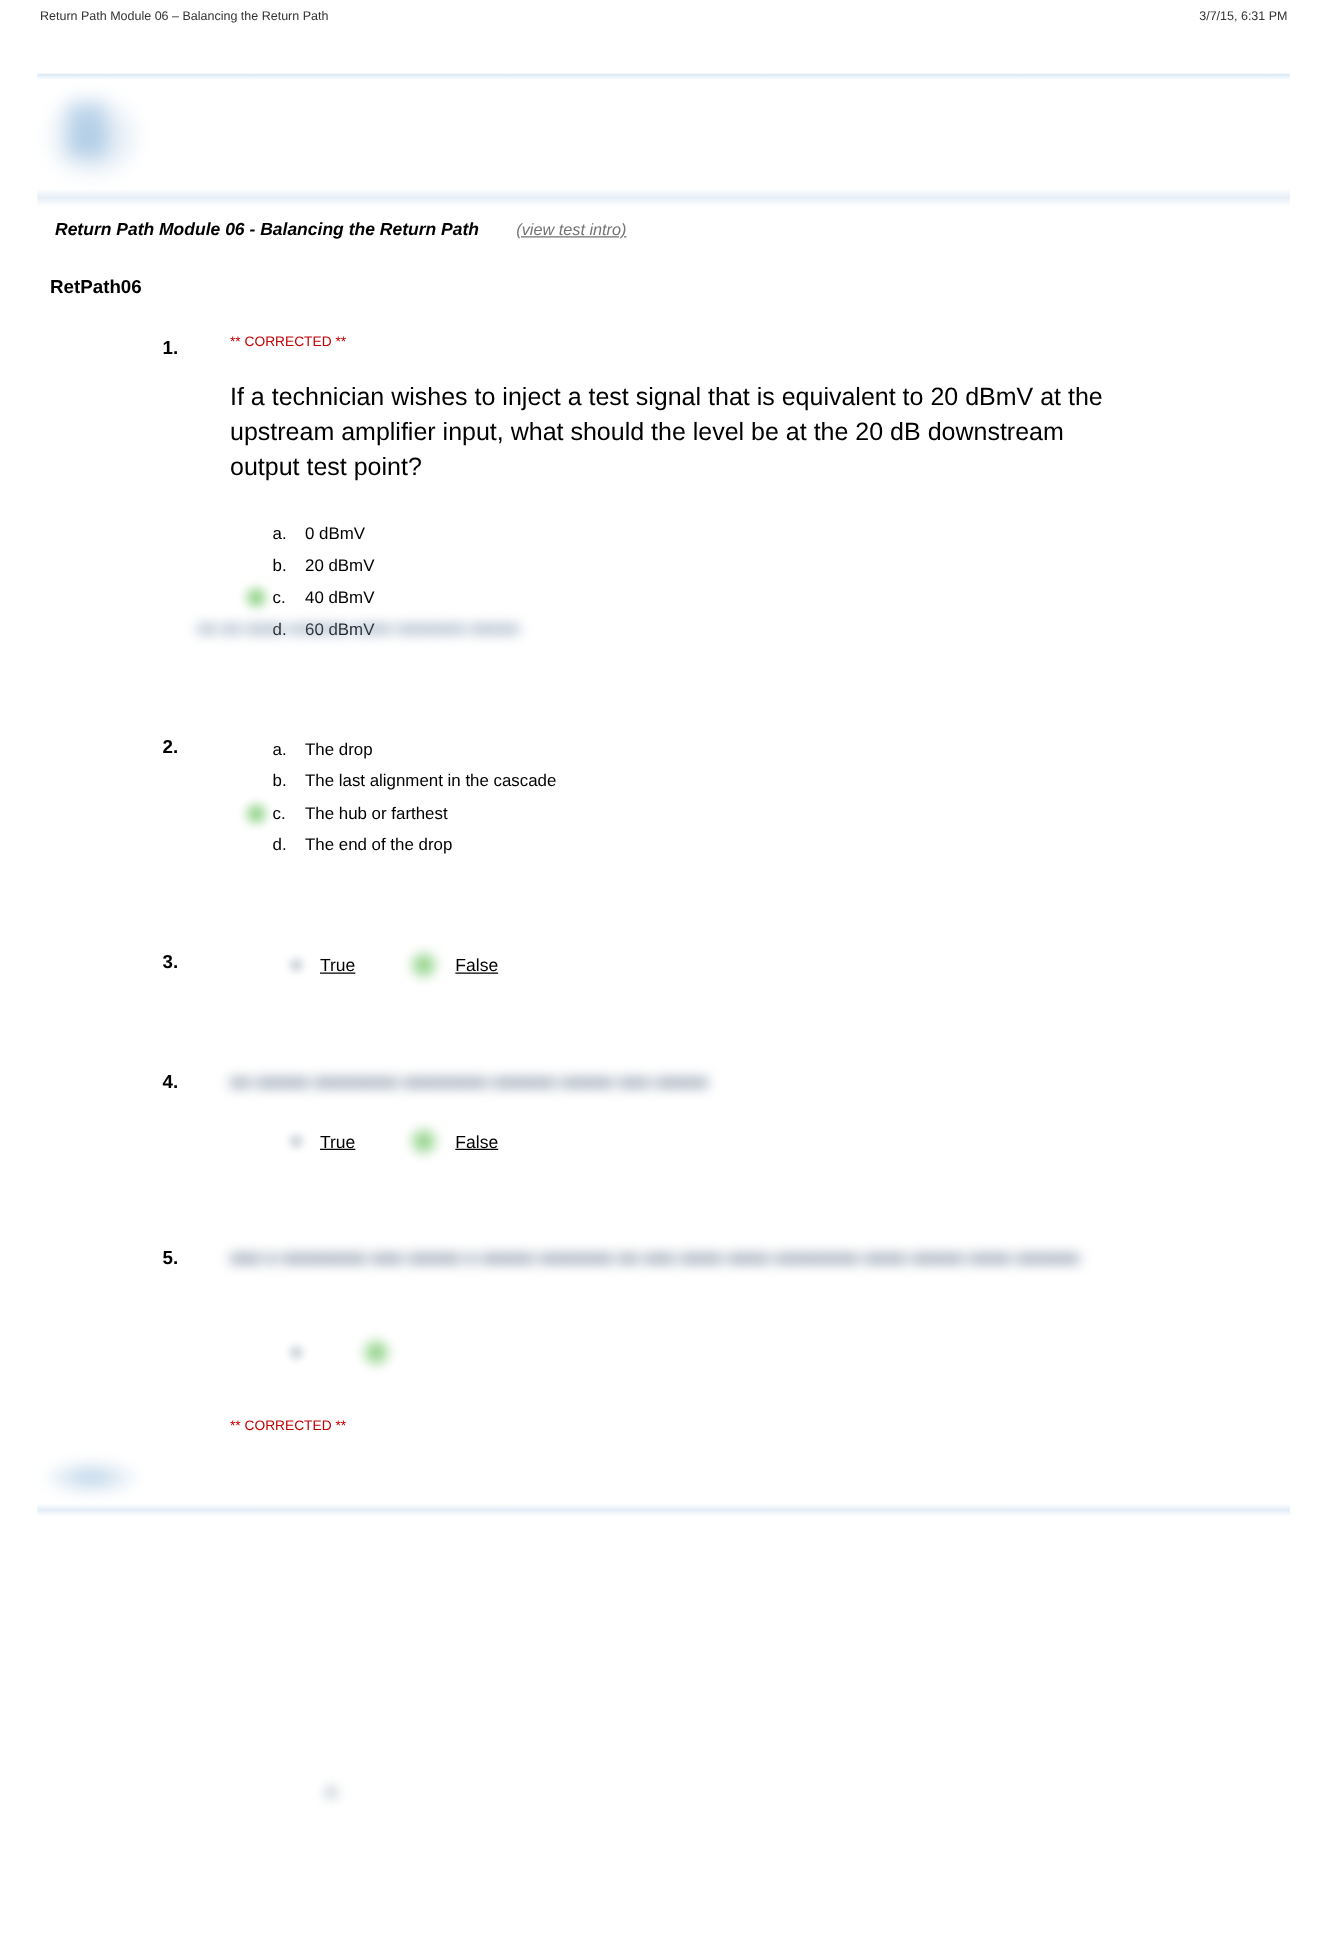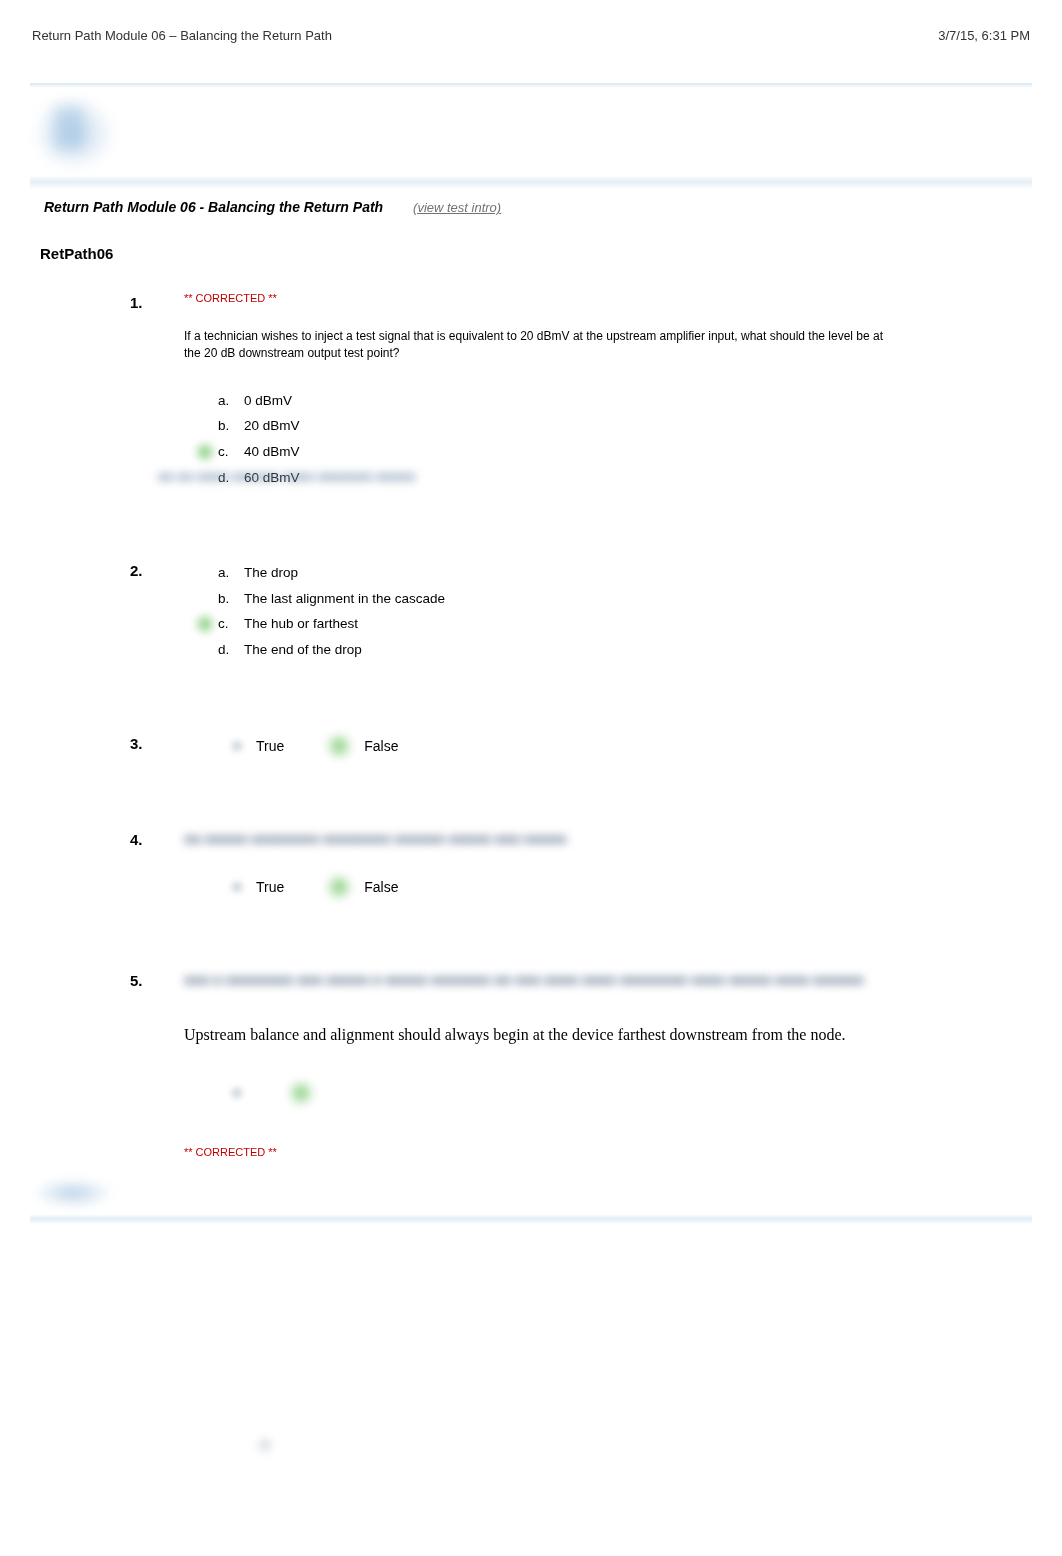--- a/index.html
+++ b/index.html
@@ -6,22 +6,22 @@
   body {
     font-family: Arial, Helvetica, sans-serif;
     background: #fff;
     color: #000;
     width: 1062px;
     position: relative;
   }
   .page-header {
     display: flex;
     justify-content: space-between;
-    padding: 28px 32px 10px 32px;
-    font-size: 13px;
+    padding: 8px 32px 10px 32px;
+    font-size: 10px;
     color: #333;
   }
   .content-frame {
     margin: 30px 30px 0 30px;
     background: #fff;
   }
   .top-gradient {
     height: 5px;
     background: linear-gradient(#d8e8f5, #fff);
   }
@@ -85,21 +85,21 @@
   }
   .qbody {
     margin-left: 54px;
   }
   .corrected {
     color: #c00000;
     font-size: 11px;
     margin-bottom: 14px;
   }
   .prompt {
-    font-size: 12px;
+    font-size: 20px;
     line-height: 1.4;
     max-width: 700px;
     margin-bottom: 6px;
     margin-top: 24px;
   }
   .prompt-alt {
     font-family: Georgia, 'Times New Roman', serif;
     font-size: 16px;
     line-height: 1.45;
     max-width: 700px;
@@ -161,20 +161,21 @@
     display: flex;
     align-items: center;
     gap: 40px;
     font-size: 14px;
   }
   .tf-opt {
     display: flex;
     align-items: center;
     gap: 10px;
     position: relative;
+    text-decoration: underline;
   }
   .radio-blur {
     width: 18px;
     height: 18px;
     border-radius: 50%;
     background: radial-gradient(circle at center, rgba(170,180,190,0.6) 0%, rgba(255,255,255,0) 70%);
     filter: blur(2px);
   }
   .radio-blur.green {
     width: 30px;
@@ -313,21 +314,20 @@
           </div>
         </div>
       </div>
     </div>
 
     <div class="question" style="margin-bottom:20px;">
       <div class="qnum">5.</div>
       <div class="qbody">
         <div class="blurred-line" style="margin-bottom:4px;">■■■ ■ ■■■■■■■■ ■■■ ■■■■■ ■ ■■■■■ ■■■■■■■ ■■ ■■■ ■■■■ ■■■■ ■■■■■■■■ ■■■■ ■■■■■ ■■■■ ■■■■■■</div>
         <div class="blurred-line" style="width:200px;height:14px;"></div>
-        <div class="prompt-alt" style="margin-top:14px;">Upstream balance and alignment should always begin at the device farthest downstream from the node.</div>
         <div class="tf-row" style="margin-top:34px;">
           <div class="tf-opt">
             <span class="radio-blur"></span>
           </div>
           <div class="tf-opt">
             <span class="radio-blur green"></span>
           </div>
         </div>
         <div class="corrected" style="margin-top:40px;">** CORRECTED **</div>
       </div>

